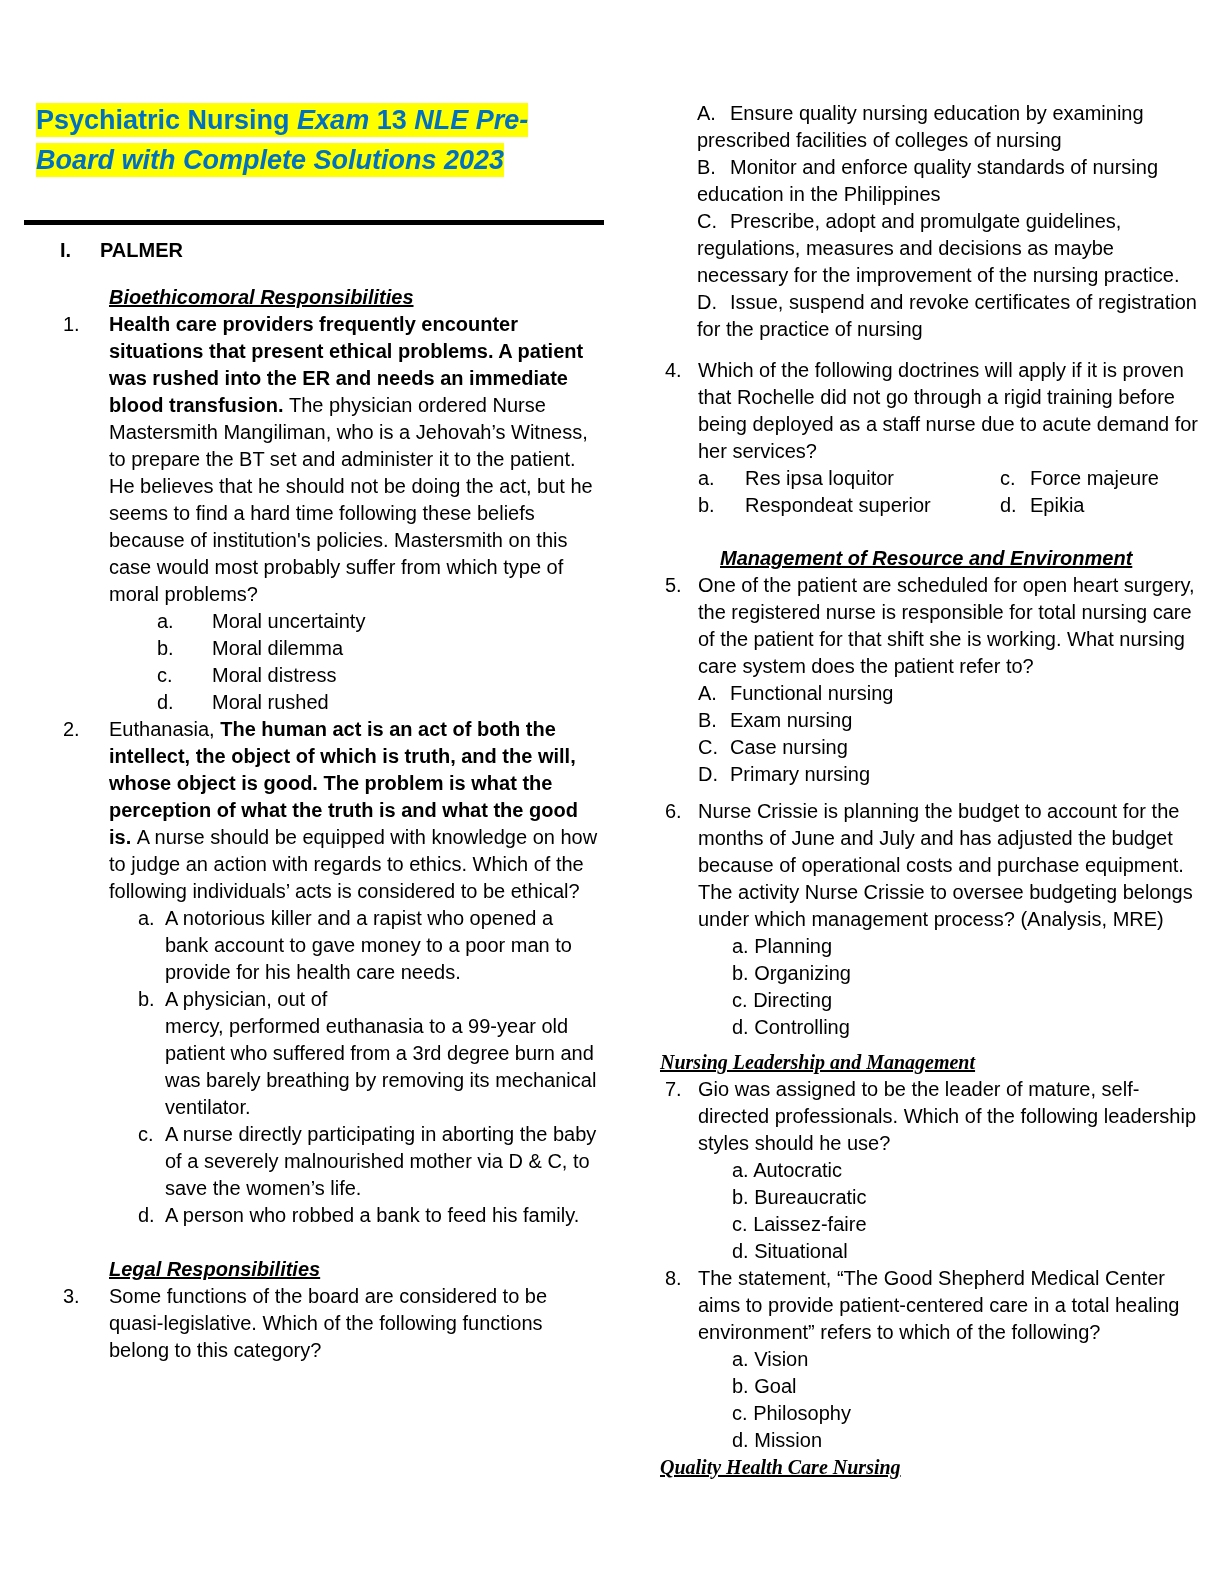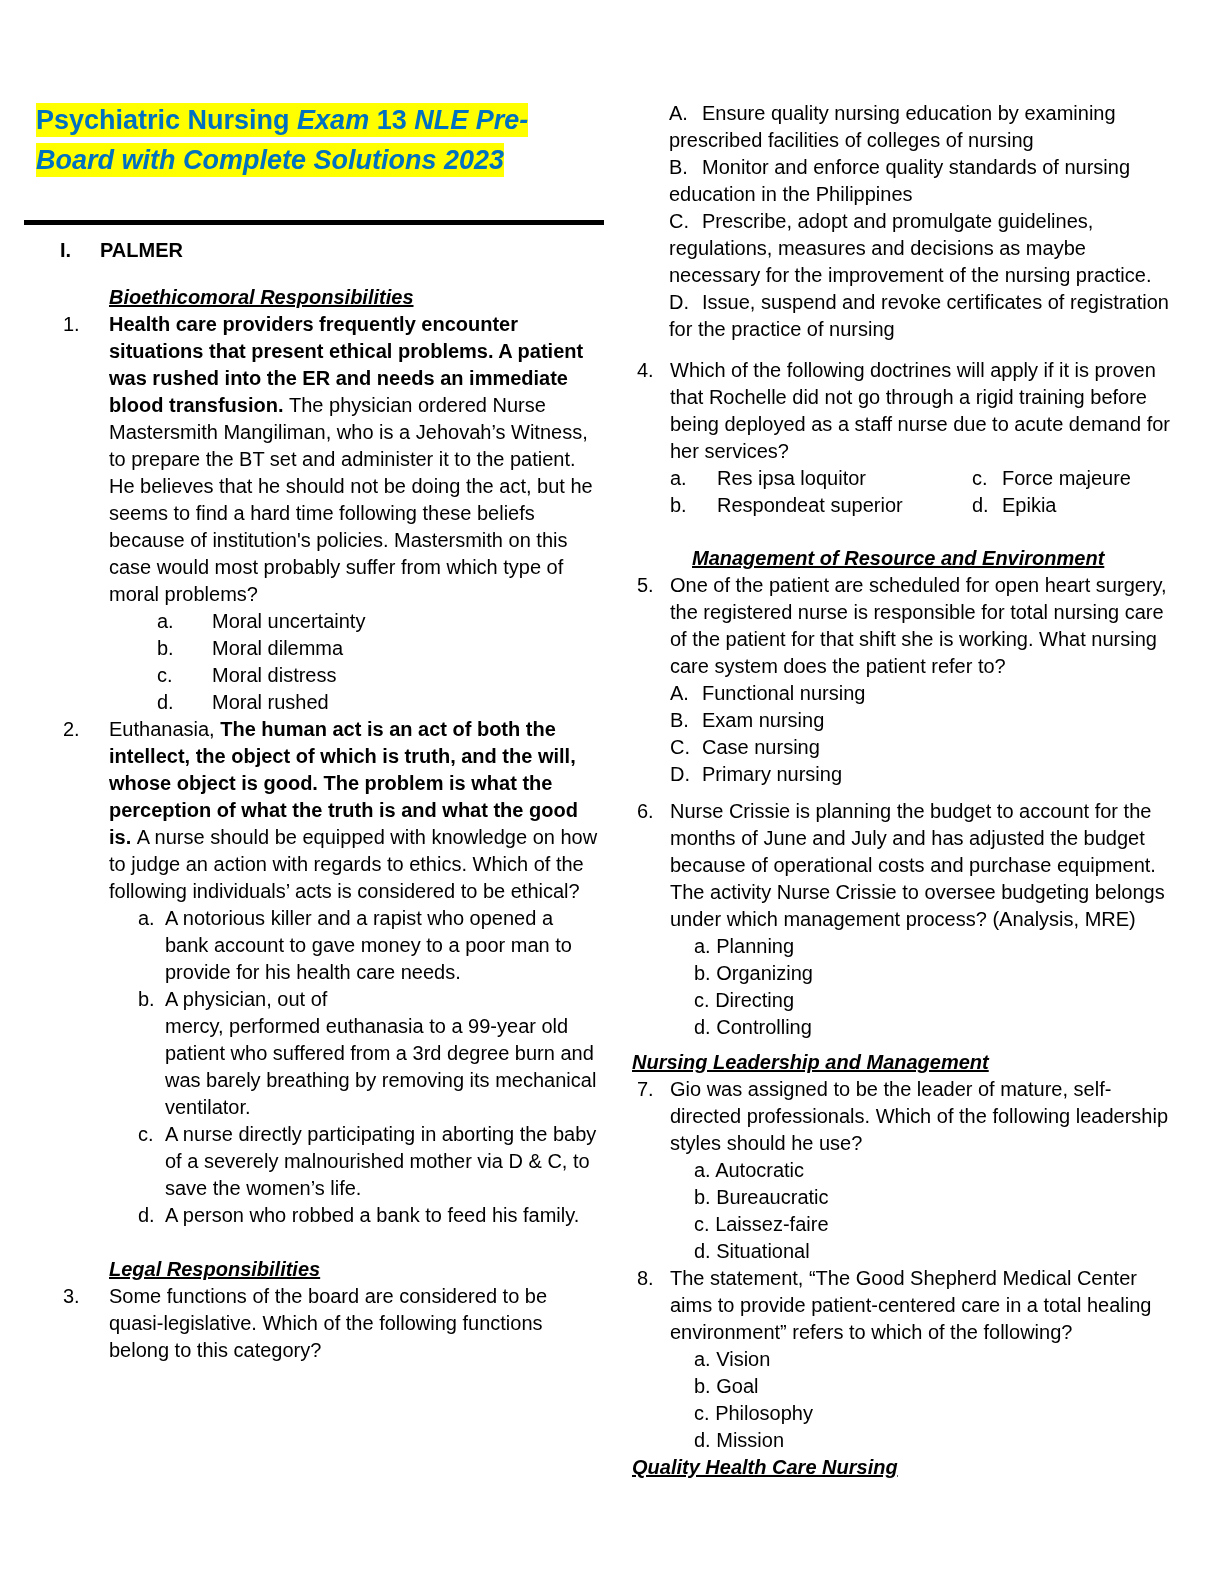--- a/index.html
+++ b/index.html
@@ -6,49 +6,49 @@
   .page{
     position:relative;
     width:1224px;height:1584px;
     background:#ffffff;
     font-family:"Liberation Sans",sans-serif;
     font-size:20px;line-height:27px;color:#000;
     margin:0 auto;overflow:hidden;padding-left:36px;
   }
   .col{position:absolute;top:100px;}
   .col-left{left:36px;width:562px;}
-  .col-right{left:632px;width:540px;}
+  .col-right{left:660px;width:540px;}
 
   
   .doc-title{font-size:27px;line-height:40px;font-weight:bold;width:505px;margin:0 0 40px 0;}
   .doc-title .hl{background:#FFFF00;padding:2px 0;-webkit-box-decoration-break:clone;box-decoration-break:clone;}
   .seg-i{font-style:italic;}
 
   .rule{height:5px;background:#000;width:580px;margin-left:-12px;}
 
   .section-head{display:flex;font-weight:bold;margin-top:12px;}
   .section-head .numeral{flex:0 0 64px;padding-left:24px;box-sizing:border-box;}
 
   .heading{font-weight:bold;font-style:italic;text-decoration:underline;}
   .ind-body{margin-left:73px;}
   .ind-mid{margin-left:60px;}
-  .ind-none{margin-left:0;}
+  .ind-none{margin-left:0;font-family:Liberation Serif, serif;}
 
   .q{display:flex;}
   .q .num{flex:0 0 73px;padding-left:27px;box-sizing:border-box;}
   .col-right .q .num{flex:0 0 38px;padding-left:5px;}
   .q .body{flex:1;min-width:0;}
   .b{font-weight:bold;}
 
   .opt-row{display:flex;}
   .opt-row .lbl{flex:0 0 auto;}
   .opt-deep{margin-left:48px;}   .opt-deep .lbl{flex-basis:55px;}
   .opt-shallow{margin-left:29px;}.opt-shallow .lbl{flex-basis:27px;}
   .opt-hangA{margin-left:0;}     .opt-hangA .lbl{flex-basis:32px;}
-  .opt-inline{margin-left:24px;}
+  .opt-inline{margin-left:34px;}
   .opt-text{white-space:pre-line;min-width:0;}
 
   .grid2{display:grid;grid-template-columns:302px 1fr;}
   .cell{display:flex;}
   .cell .lblA{flex:0 0 47px;}
   .cell .lblB{flex:0 0 30px;}
 
   .paras{padding-left:37px;}
   .para .letter{display:inline-block;width:33px;}
 </style>

